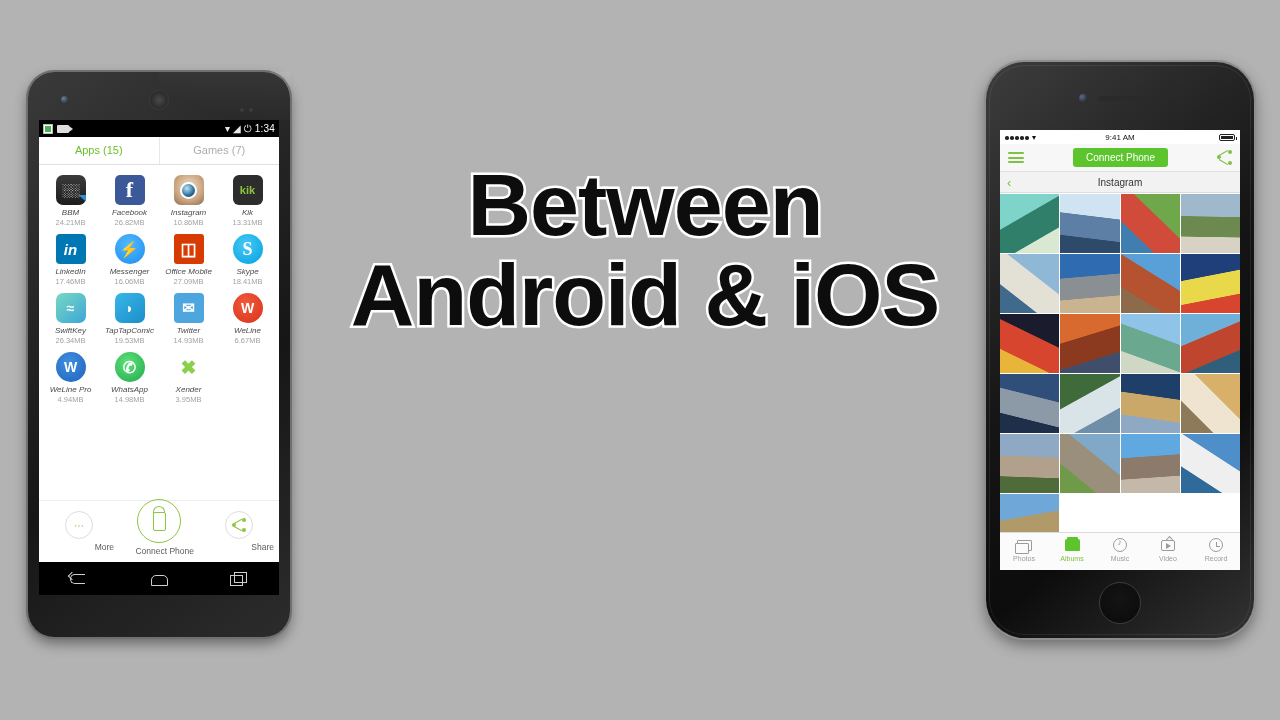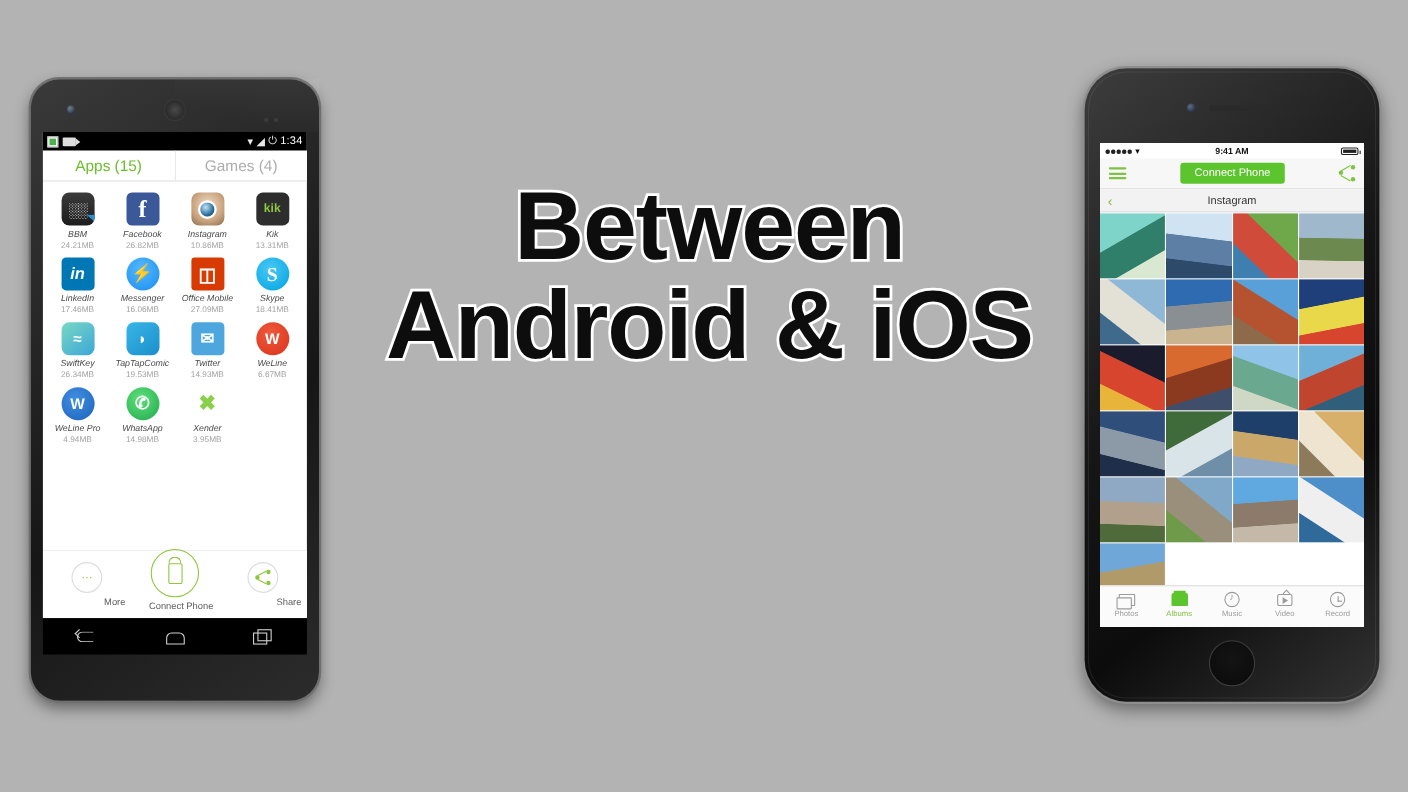--- a/index.html
+++ b/index.html
@@ -47,21 +47,21 @@
 
   
   #and-tabs { display:flex; align-items:center; height:30px; background:#fff;
     border-bottom:1px solid #e4e4e4; padding-left:6px; }
   .and-tab { font-size:11.5px; color:#7d7d7d; padding:0 7px; white-space:nowrap; line-height:29px; }
   .and-tab.active { color:#6bbf2a; position:relative; }
   .and-tab.active:after { content:""; position:absolute; left:5px; right:5px; bottom:0; height:2px; background:#6bbf2a; }
 
   
   #and-subtabs { display:flex; height:28px; background:#fff; border-bottom:1px solid #e0e0e0; }
-  .and-subtab { flex:1; text-align:center; font-size:14px; line-height:27px; color:#adadad; }
+  .and-subtab { flex:1; text-align:center; font-size:11px; line-height:27px; color:#adadad; }
   .and-subtab.active { color:#6bbf2a; }
   .and-subtab + .and-subtab { border-left:1px solid #e8e8e8; }
 
   
   #and-grid { padding:6px 2px 0; display:grid; grid-template-columns:repeat(4,1fr); row-gap:2px; }
   .app-cell { text-align:center; padding-top:4px; }
   .app-ico { width:30px; height:30px; margin:0 auto 3px; border-radius:6px;
     display:flex; align-items:center; justify-content:center; color:#fff;
     font-size:17px; font-weight:bold; overflow:hidden; position:relative; }
   .app-name { font-size:8px; color:#4a4a4a; line-height:10px; white-space:nowrap;font-style:italic; }
@@ -137,21 +137,21 @@
     background: radial-gradient(circle at 35% 35%,#5c6b85,#141c2a); }
   .ip-speaker { position:absolute; left:113px; top:34px; width:50px; height:5px; border-radius:3px; background:#2a2a2a; }
   .ip-home { position:absolute; left:50%; bottom:14px; transform:translateX(-50%);
     width:42px; height:42px; border-radius:50%; border:1.5px solid #3c3c3c;
     background: radial-gradient(circle at 50% 40%,#141414,#0a0a0a); }
 
   #ios-screen { position:absolute; left:14px; top:68px; width:240px; height:440px; background:#fff; overflow:hidden; }
   #ios-status { height:14px; background:#fff; display:flex; align-items:center; padding:0 5px; font-size:8px; color:#111; }
   .ios-dots i { display:inline-block; width:3.5px; height:3.5px; border-radius:50%; background:#222; margin-right:1.5px; }
   .ios-wifi { display:inline-block; margin-left:2px; font-size:8px; }
-  .ios-time { position:absolute; left:0; right:0; text-align:center; font-size:8px; font-weight:bold; }
+  .ios-time { position:absolute; left:0; right:0; text-align:center; font-size:8px; font-weight:normal; }
   .ios-batt { margin-left:auto; width:16px; height:7px; border:1px solid #222; border-radius:2px; position:relative; }
   .ios-batt:before { content:""; position:absolute; inset:1px; background:#222; }
   .ios-batt:after { content:""; position:absolute; right:-3px; top:2px; width:1.5px; height:3px; background:#222; }
 
   #ios-topbar { height:28px; background:#f7f7f7; border-bottom:1px solid #e2e2e2;
     display:flex; align-items:center; justify-content:space-between; padding:0 8px; }
   .ios-hamb { width:16px; }
   .ios-hamb i { display:block; height:2px; background:#7fc243; margin:2.5px 0; border-radius:1px; }
   .ios-connect { background:#5cc52e; color:#fff; font-size:10px; padding:4px 13px; border-radius:3px; font-weight:500; }
   .ios-share { position:relative; width:15px; height:15px; }
@@ -221,21 +221,21 @@
           <span style="font-size:10px;">▾</span>
           <span style="font-size:10px;">◢</span>
           <span style="font-size:10px;">⏻</span>
           <span class="sb-time">1:34</span>
         </div>
       </div>
 
 
       <div id="and-subtabs">
         <div class="and-subtab active">Apps (15)</div>
-        <div class="and-subtab">Games (4)</div>
+        <div class="and-subtab">Games (7)</div>
       </div>
 
       <div id="and-grid">
           <div class="app-cell">
             <div class="app-ico ic-bbm">
               <span>░░</span>
             </div>
             <div class="app-name">BBM</div>
             <div class="app-size">24.21MB</div>
           </div>

